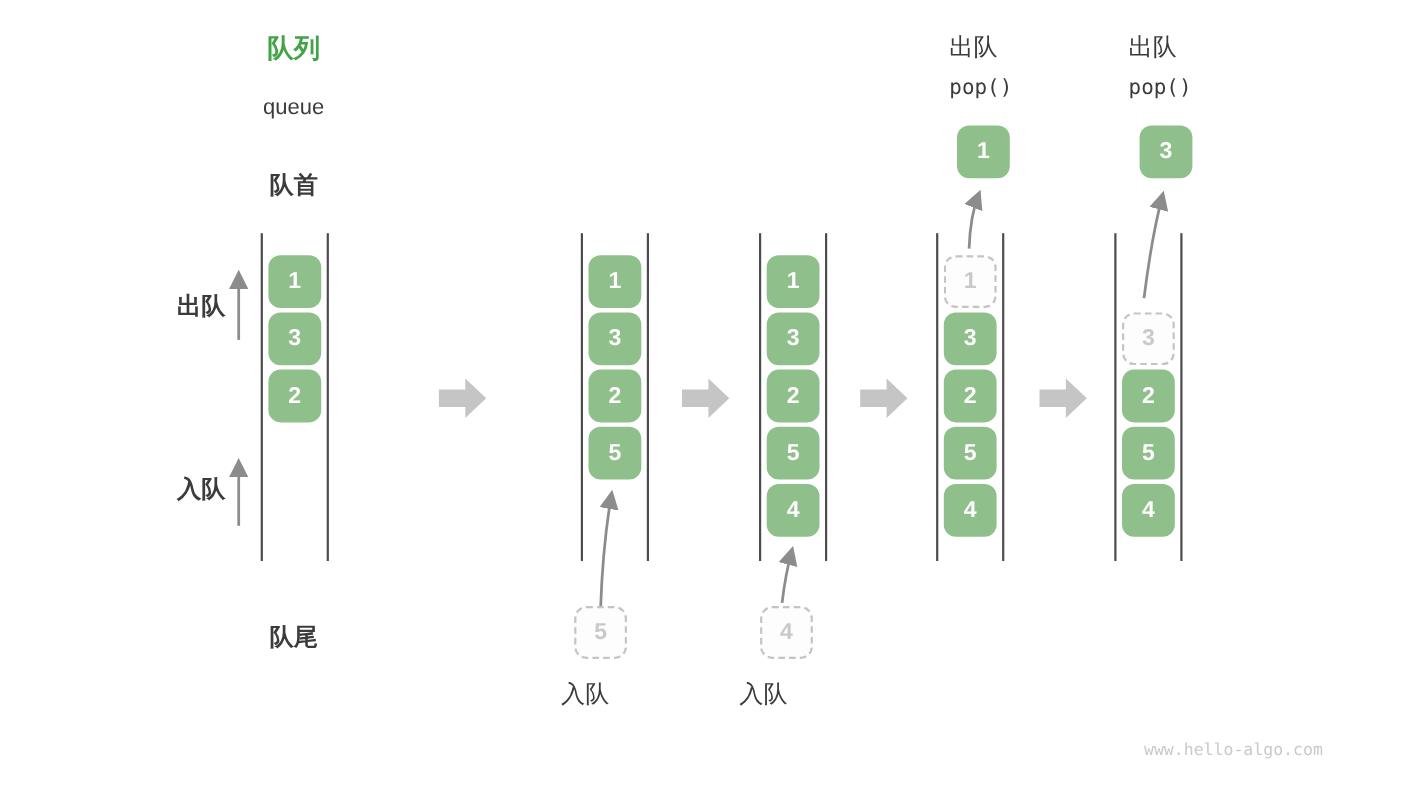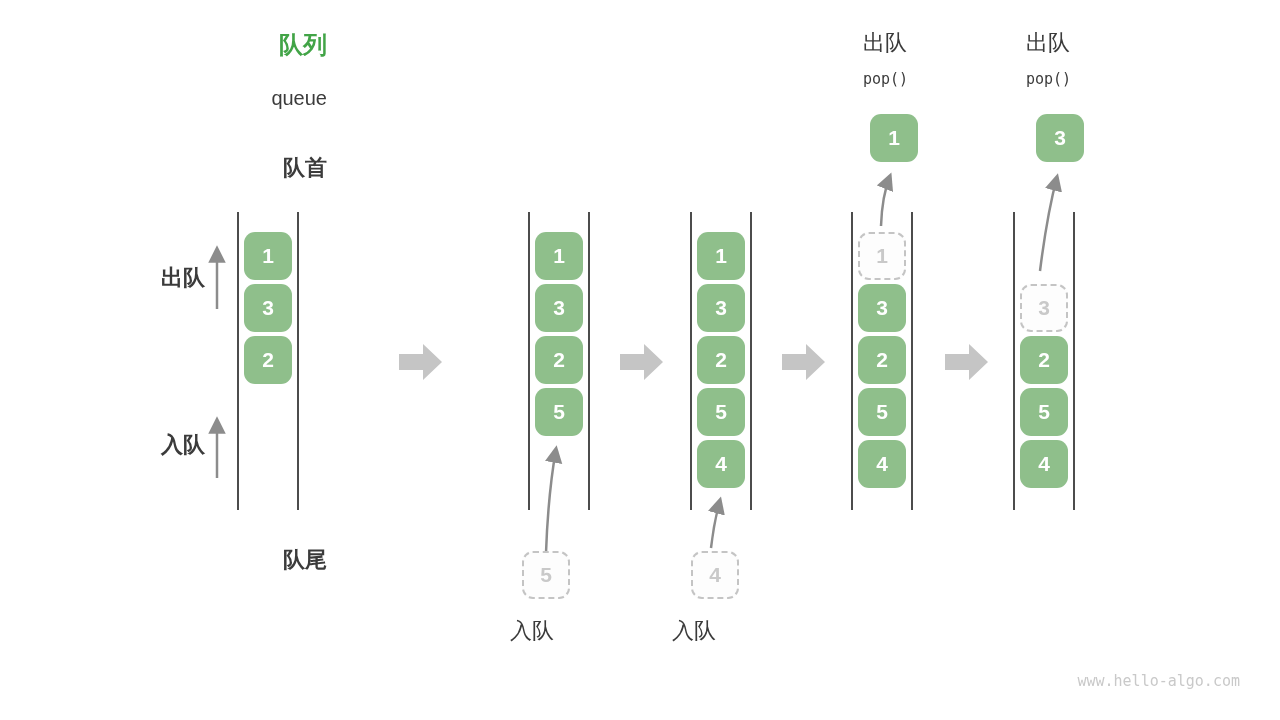--- a/index.html
+++ b/index.html
@@ -11,40 +11,40 @@
   html,body{margin:0;padding:0;background:#fff;}
   .canvas{
     position:relative;width:1280px;height:720px;background:#ffffff;overflow:hidden;
     font-family:"Liberation Sans","DejaVu Sans",sans-serif;color:var(--text-dark);
   }
   .overlay{position:absolute;left:0;top:0;pointer-events:none;}
   .thin-arrow{stroke:var(--arrow-dark);stroke-width:2.5;fill:none;}
   .block-arrow{fill:var(--arrow-light);}
   #ah path{fill:var(--arrow-dark);}
 
-  .legend-block{position:absolute;left:207px;width:120px;text-align:right;}
+  .legend-block{position:absolute;left:207px;width:120px;text-align:center;}
   .title-cn{font-size:24px;font-weight:bold;color:var(--accent-green);line-height:30px;}
   .title-en{font-size:20px;color:var(--text-dark);line-height:30px;margin-top:23px;}
   .cn-bold{position:absolute;font-size:22px;font-weight:bold;color:var(--text-dark);}
   .side-label{position:absolute;left:105px;width:100px;text-align:right;font-size:22px;font-weight:bold;color:var(--text-dark);}
 
   .stage{position:absolute;top:212px;width:62px;height:298px;box-sizing:border-box;
     border-left:2px solid var(--line-dark);border-right:2px solid var(--line-dark);}
   .cell{position:absolute;left:5px;width:48px;height:48px;box-sizing:border-box;
     border-radius:11px;display:flex;align-items:center;justify-content:center;
     font-size:21px;font-weight:bold;}
   .green{background:var(--cell-green);color:var(--cell-text);}
   .dashed{background:#fdfdfd;border:2.5px dashed var(--dashed-border);color:var(--dashed-text);}
   .cell-abs{position:absolute;width:48px;height:48px;box-sizing:border-box;border-radius:11px;
     display:flex;align-items:center;justify-content:center;font-size:21px;font-weight:bold;}
 
   .op{position:absolute;font-size:22px;color:var(--text-dark);line-height:37px;white-space:nowrap;}
-  .op .code{font-family:"DejaVu Sans Mono","Liberation Mono",monospace;font-size:15px;}
+  .op .code{font-family:"DejaVu Sans Mono","Liberation Mono",monospace;font-size:19px;}
   .op .num{color:var(--accent-green);font-weight:bold;margin:0 5px;}
-  .footer{position:absolute;left:1040px;top:672px;width:200px;text-align:right;
+  .footer{position:absolute;left:1040px;top:672px;width:200px;text-align:left;
     font-family:"DejaVu Sans Mono","Liberation Mono",monospace;font-size:15px;color:var(--footer-gray);}
 </style>
 </head>
 <body>
 
 <div class="canvas">
 
   <svg class="overlay" width="1280" height="720">
     <defs>
       <marker id="ah" markerWidth="9" markerHeight="9" refX="5.5" refY="3.5" orient="auto">
@@ -62,21 +62,21 @@
     <polygon class="block-arrow" points="782,354 806,354 806,344 825,362 806,380 806,370 782,370"></polygon>
     <polygon class="block-arrow" points="945,354 969,354 969,344 988,362 969,380 969,370 945,370"></polygon>
   </svg>
 
   <div class="legend-block" style="top:30px">
     <div class="title-cn">队列</div>
     <div class="title-en">queue</div>
   </div>
 
   <div class="legend-block cn-bold" style="top:153px;position:absolute">队首</div>
-  <div class="legend-block cn-bold" style="top:545px;position:absolute">队尾</div>
+  <div class="legend-block cn-bold" style="top:564px;position:absolute">队尾</div>
   <div class="side-label" style="top:263px">出队</div>
   <div class="side-label" style="top:430px">入队</div>
 
   <div class="stage" style="left:237px">
       <div class="cell green" style="top: 20px;">1</div>
       <div class="cell green" style="top: 72px;">3</div>
       <div class="cell green" style="top: 124px;">2</div>
     </div>
   <div class="stage" style="left:528px">
       <div class="cell green" style="top: 20px;">1</div>

